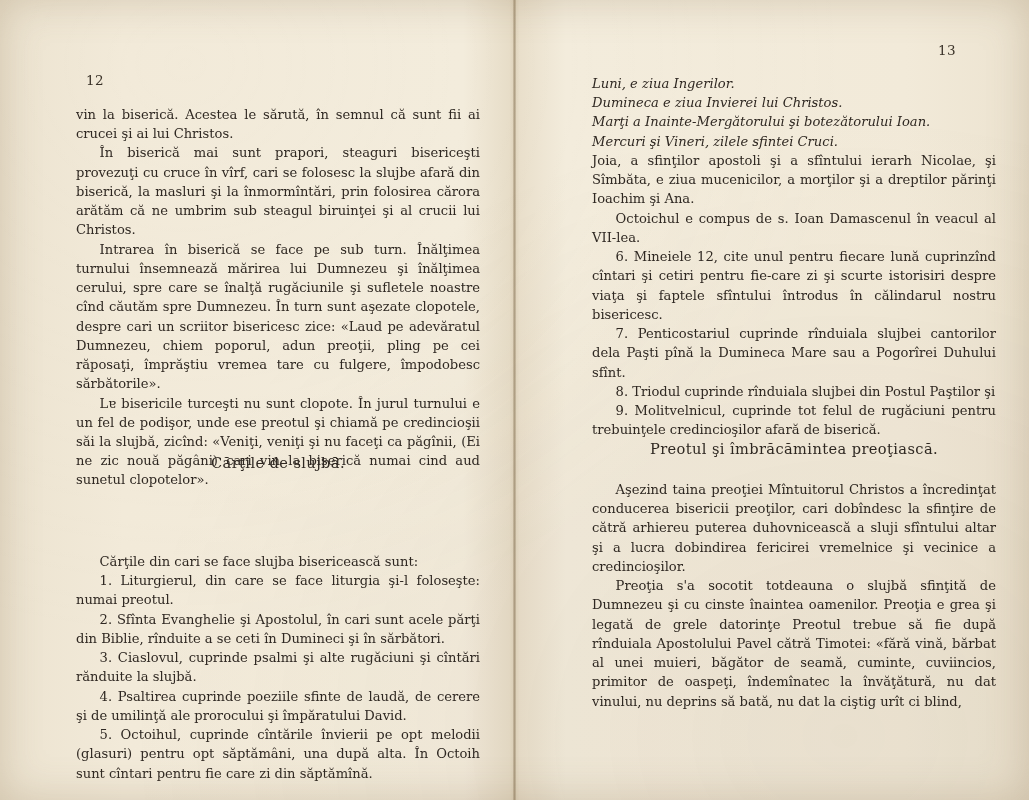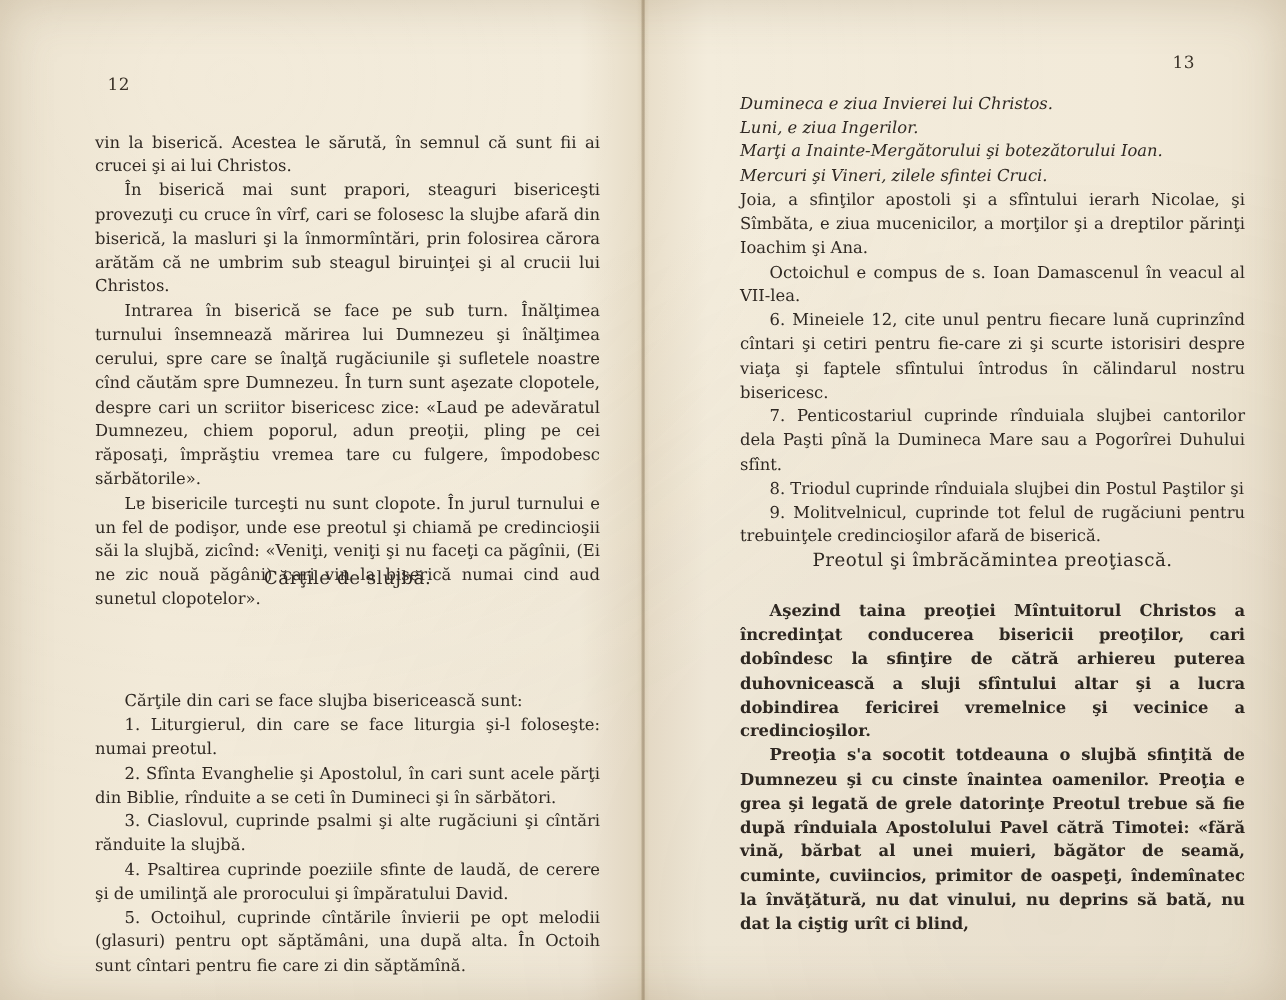--- a/index.html
+++ b/index.html
@@ -37,21 +37,21 @@
   .col-left { left: 66px; }
   .col-right { left: 580px; }
 
   .folio {
     font-size: 13.5px;
     color: #3a3228;
     letter-spacing: 0.5px;
   }
   .folio-left {
     position: absolute;
-    top: 60px;
+    top: 72px;
     left: 20px;
   }
   .folio-right {
     position: absolute;
     top: 42px;
     left: 358px;
   }
 
   .body-block {
     position: absolute;
@@ -59,21 +59,21 @@
     color: #2f2822;
     font-size: 13.1px;
     line-height: 1.47;
     text-align: justify;
     text-justify: inter-word;
     -webkit-hyphens: none;
     hyphens: none;
   }
   .left-body { top: 105px; left: 10px; }
   .right-body-1 { top: 74px; left: 12px; }
-  .right-body-2 { top: 480px; left: 12px; font-weight: bold; }
+  .right-body-2 { top: 480px; left: 12px; }
 
   p {
     margin: 0;
     text-indent: 1.8em;
   }
   p.noindent { text-indent: 0; }
 
   .it { font-style: italic; }
 
   .heading {
@@ -135,22 +135,22 @@
       <p class="listline">4. Psaltirea cuprinde poeziile sfinte de laudă, de cerere şi de umilinţă ale prorocului şi împăratului David.</p>
       <p class="listline">5. Octoihul, cuprinde cîntările învierii pe opt melodii (glasuri) pentru opt săptămâni, una după alta. În Octoih sunt cîntari pentru fie care zi din săptămînă.</p>
     </div>
   </div>
 
   <div class="col col-right">
 
     <div class="folio folio-right">13</div>
 
     <div class="body-block right-body-1">
+      <p class="noindent it">Luni, e ziua Ingerilor.</p>
       <p class="noindent it">Dumineca e ziua Invierei lui Christos.</p>
-      <p class="noindent it">Luni, e ziua Ingerilor.</p>
       <p class="noindent it">Marţi a Inainte-Mergătorului şi botezătorului Ioan.</p>
       <p class="noindent it">Mercuri şi Vineri, zilele sfintei Cruci.</p>
       <p class="noindent">Joia, a sfinţilor apostoli şi a sfîntului ierarh Nicolae, şi Sîmbăta, e ziua mucenicilor, a morţilor şi a dreptilor părinţi Ioachim şi Ana.</p>
       <p>Octoichul e compus de s. Ioan Damascenul în veacul al VII-lea.</p>
       <p class="listline">6. Mineiele 12, cite unul pentru fiecare lună cuprinzînd cîntari şi cetiri pentru fie-care zi şi scurte istorisiri despre viaţa şi faptele sfîntului întrodus în călindarul nostru bisericesc.</p>
       <p class="listline">7. Penticostariul cuprinde rînduiala slujbei cantorilor dela Paşti pînă la Dumineca Mare sau a Pogorîrei Duhului sfînt.</p>
       <p class="listline">8. Triodul cuprinde rînduiala slujbei din Postul Paştilor şi</p>
       <p class="listline">9. Molitvelnicul, cuprinde tot felul de rugăciuni pentru trebuinţele credincioşilor afară de biserică.</p>
     </div>
 

